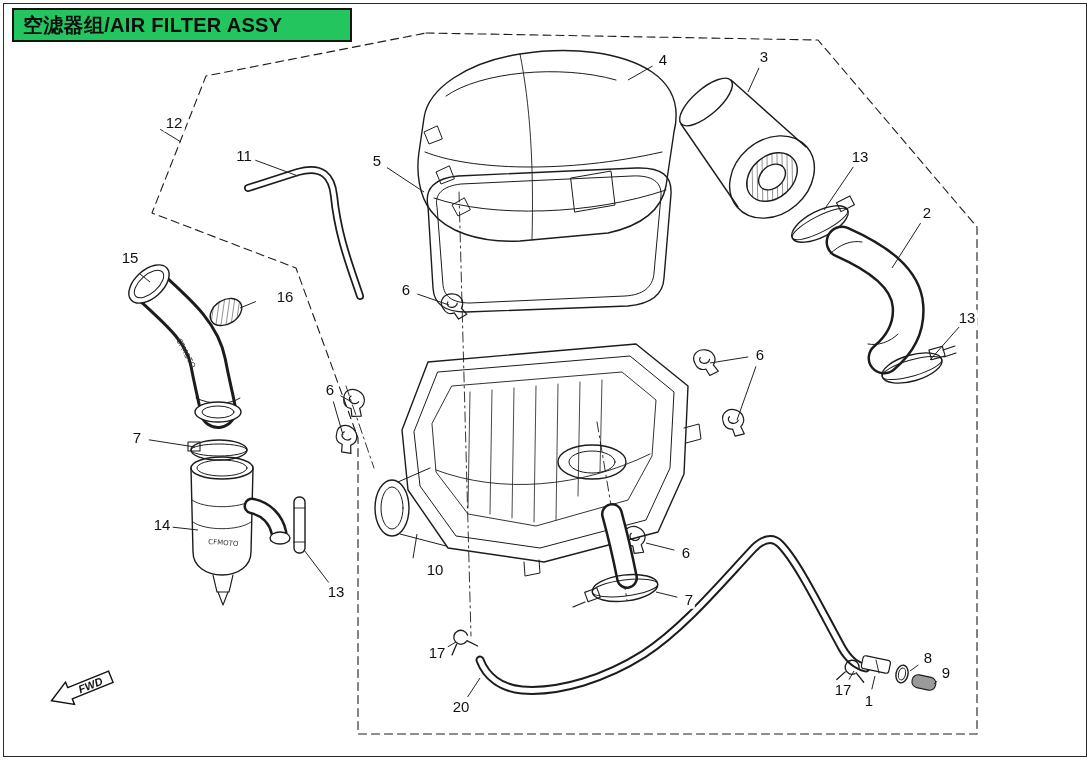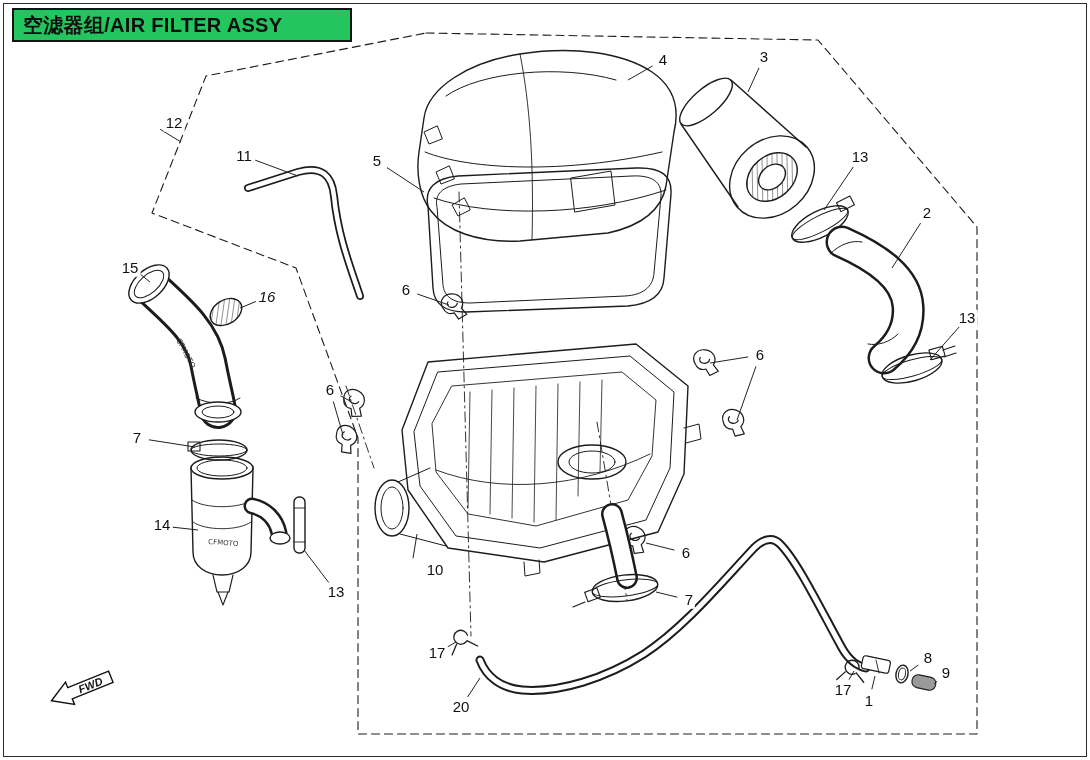--- a/index.html
+++ b/index.html
@@ -241,22 +241,22 @@
 
   <div id="callouts">
       <div class="callout" style="left: 150px; top: 123px; margin-left: 24px;">12</div>
       <div class="callout" style="left: 244px; top: 156px;">11</div>
       <div class="callout" style="left: 377px; top: 161px;">5</div>
       <div class="callout" style="left: 663px; top: 60px;">4</div>
       <div class="callout" style="left: 764px; top: 57px;">3</div>
       <div class="callout" style="left: 860px; top: 157px;">13</div>
       <div class="callout" style="left: 927px; top: 213px;">2</div>
       <div class="callout" style="left: 967px; top: 318px;">13</div>
-      <div class="callout" style="left: 130px; top: 268px;">15</div>
-      <div class="callout" style="left: 267px; top: 297px; font-style: italic;">16</div>
+      <div class="callout" style="left: 130px; top: 258px;">15</div>
+      <div class="callout" style="left: 285px; top: 297px;">16</div>
       <div class="callout" style="left: 406px; top: 290px;">6</div>
       <div class="callout" style="left: 330px; top: 390px;">6</div>
       <div class="callout" style="left: 760px; top: 355px;">6</div>
       <div class="callout" style="left: 137px; top: 438px;">7</div>
       <div class="callout" style="left: 153px; top: 525px; margin-left: 9px;">14</div>
       <div class="callout" style="left: 336px; top: 592px;">13</div>
       <div class="callout" style="left: 411px; top: 570px; margin-left: 24px;">10</div>
       <div class="callout" style="left: 686px; top: 553px;">6</div>
       <div class="callout" style="left: 689px; top: 600px;">7</div>
       <div class="callout" style="left: 437px; top: 653px;">17</div>

